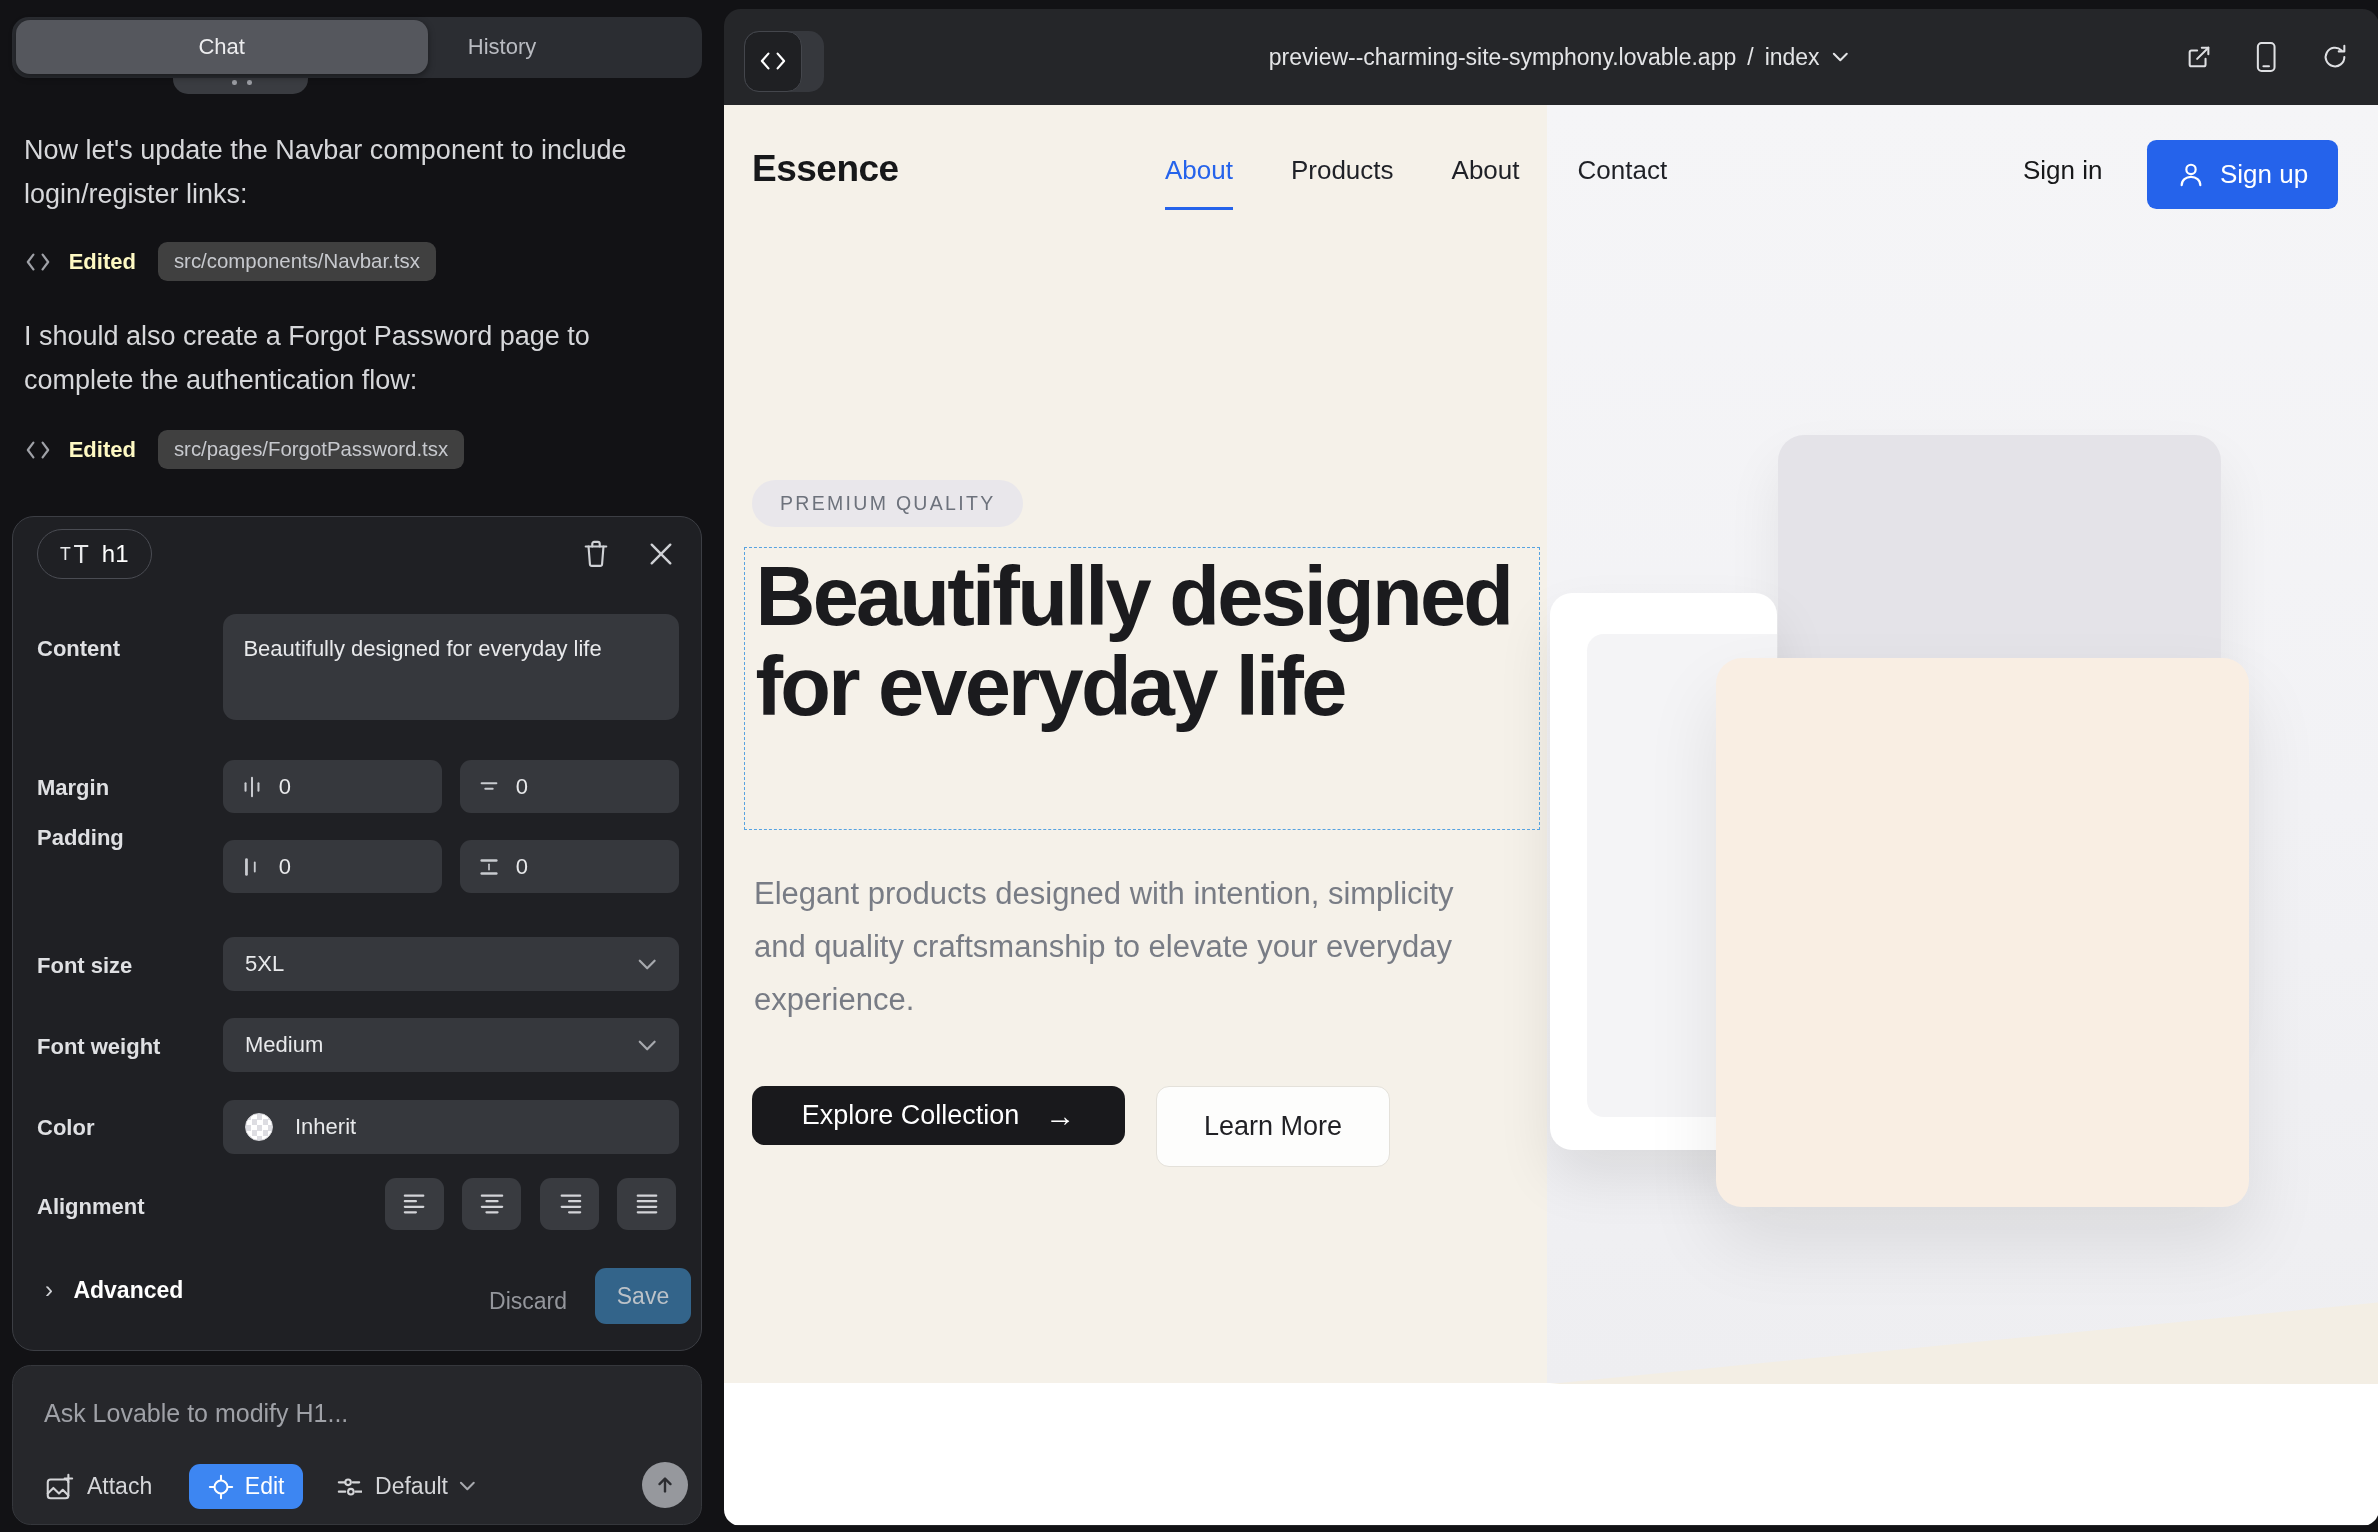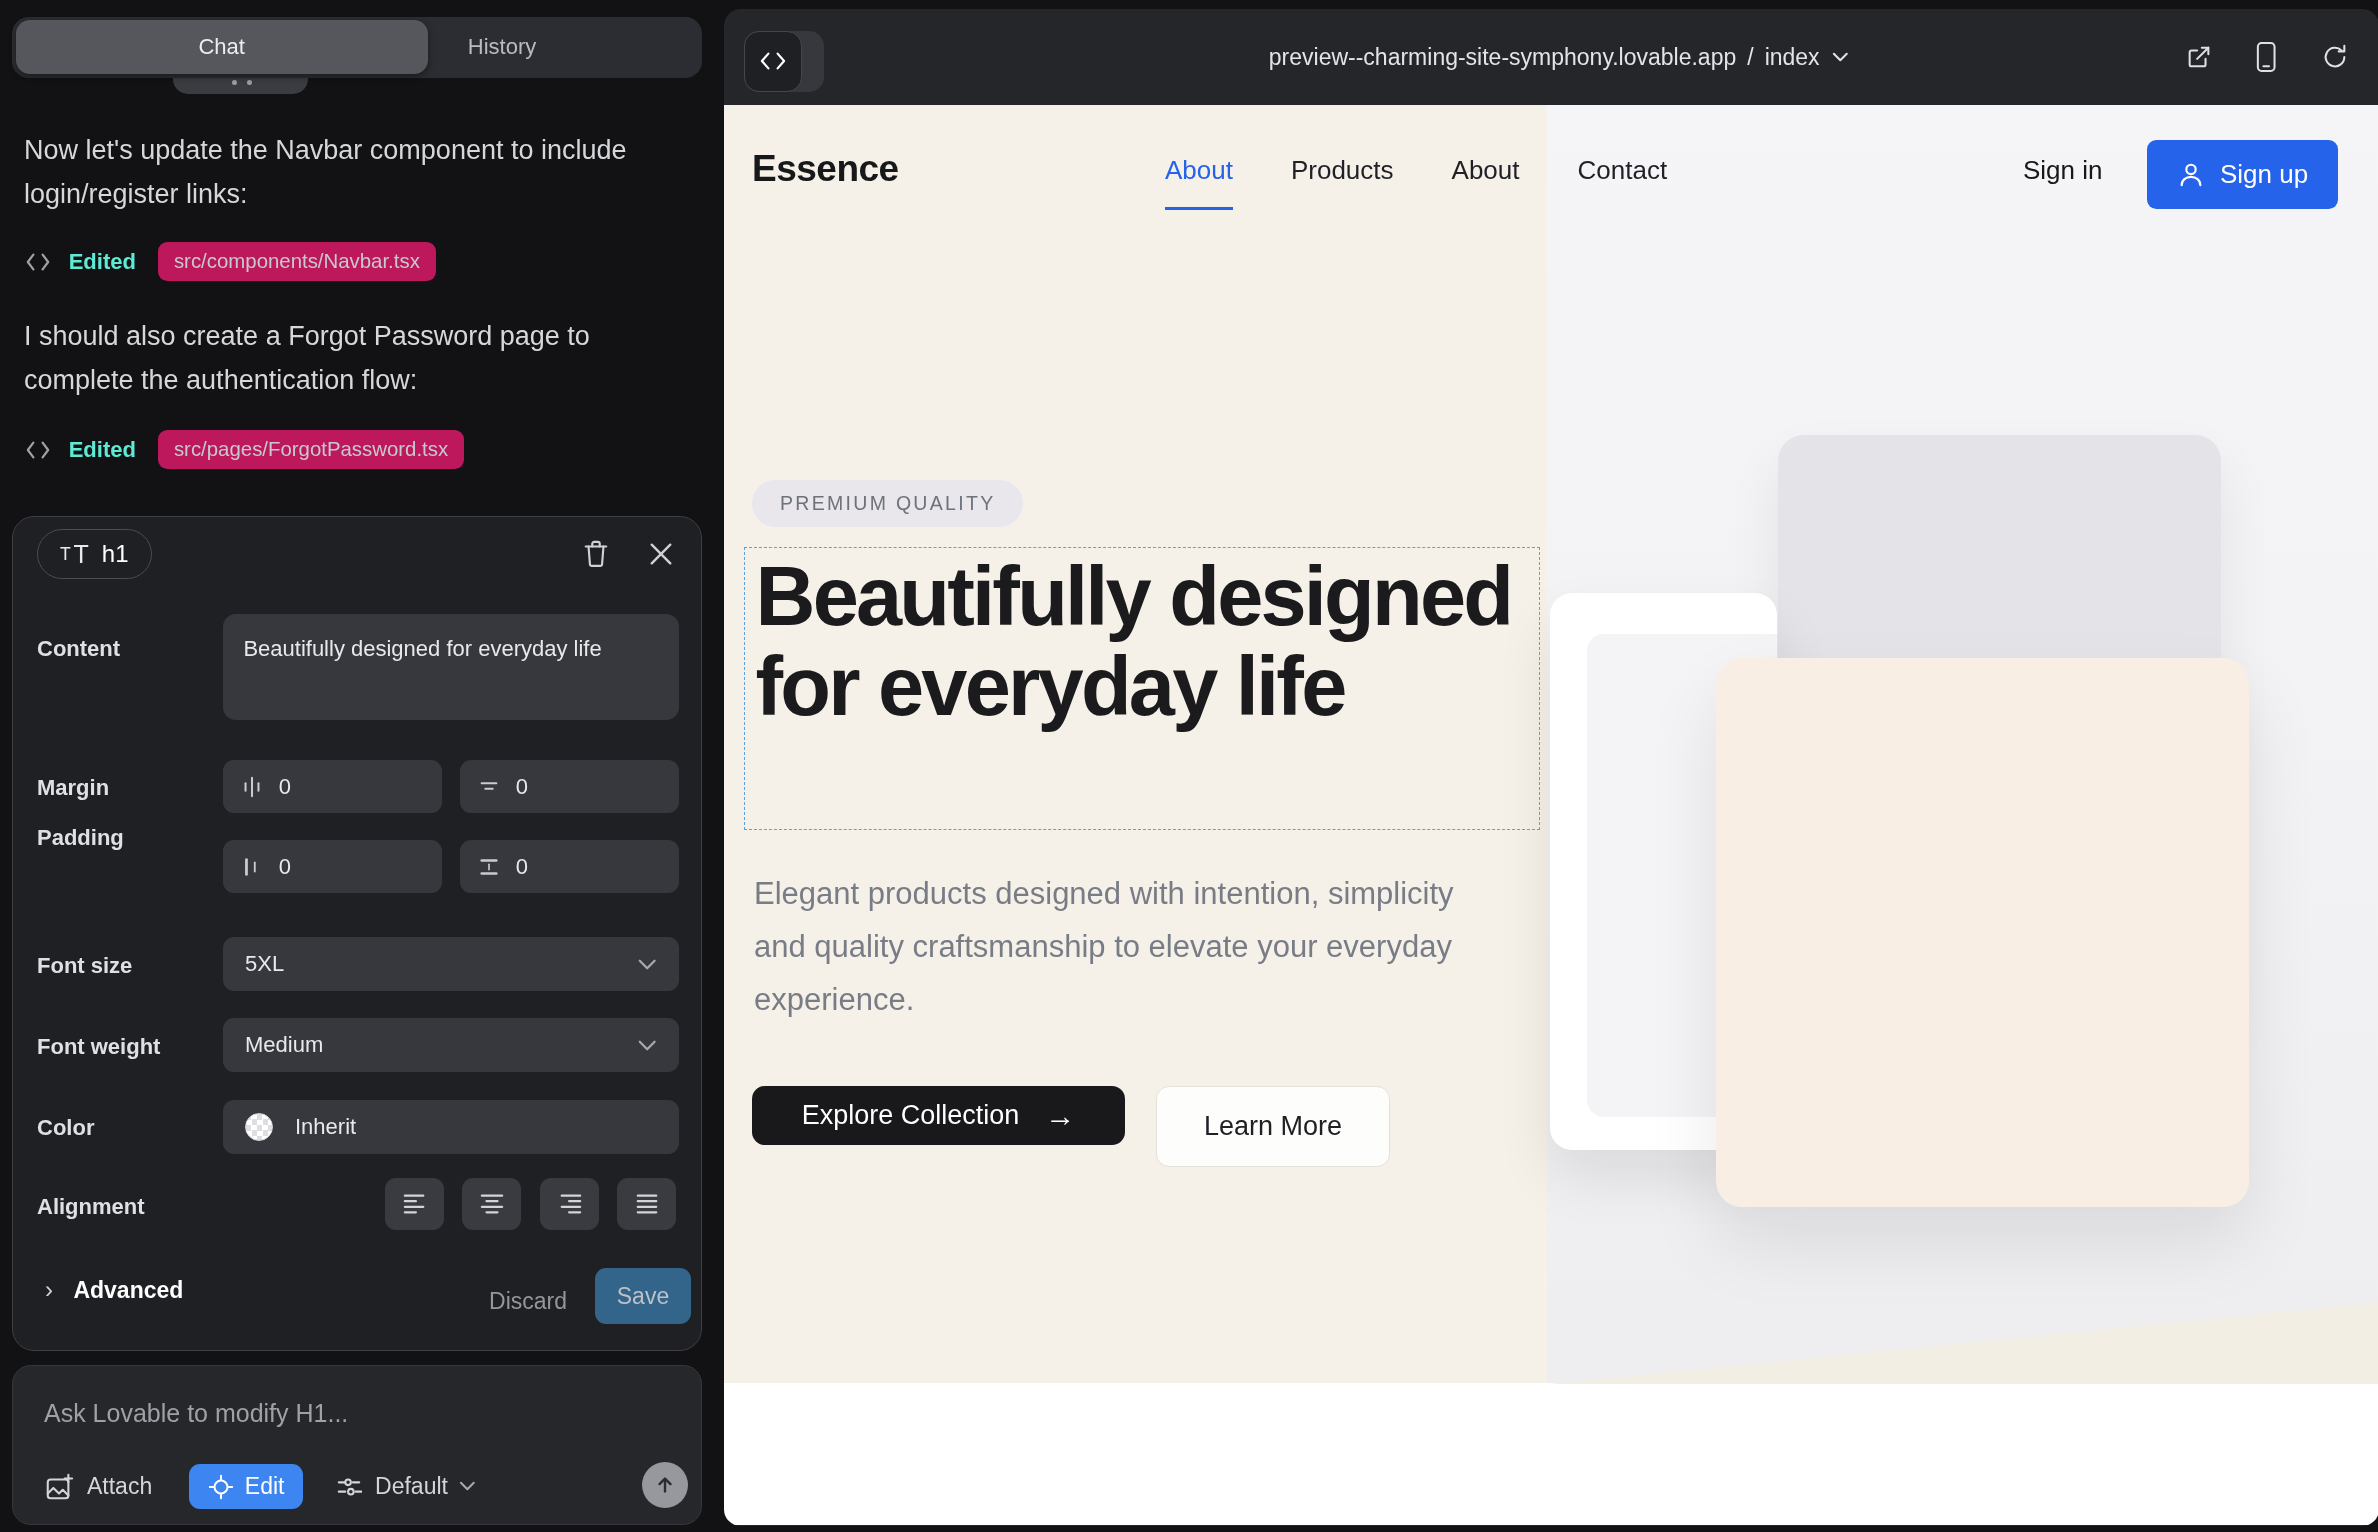--- a/index.html
+++ b/index.html
@@ -17,22 +17,22 @@
   #pill-fragment { left:173px; top:56px; width:135px; height:38px; background:#3a3c41; border-radius:0 0 15px 15px; z-index:1; }
   #pill-fragment .dots { position:absolute; left:59px; top:24px; width:4.6px; height:4.6px; border-radius:50%; background:#9b9da3; box-shadow:15px 0 0 #9b9da3; }
 
   .chat-msg { left:24px; width:655px; color:#d6d7da; font-size:27px; line-height:44px; }
   #msg1 { top:128px; }
   #msg2 { top:314px; }
   .edit-row { left:24px; height:41px; display:flex; align-items:center; }
   #editrow1 { top:241px; }
   #editrow2 { top:429px; }
   .code-glyph { color:#9fa1a7; margin-right:16.7px; }
-  .edited-label { color:#5eead4; font-size:22px; font-weight:700; margin-right:22px; }
-  .file-chip { background:#be185d; color:#c7c9ce; font-size:20.4px; border-radius:9.3px; padding:8.3px 16px; }
+  .edited-label { color:#fef9c3; font-size:22px; font-weight:700; margin-right:22px; }
+  .file-chip { background:#404040; color:#c7c9ce; font-size:20.4px; border-radius:9.3px; padding:8.3px 16px; }
 
   
   #editor { left:12px; top:516px; width:690px; height:835px; background:#1f2024; border:1.9px solid #3c3e44; border-radius:22px; z-index:3; }
   #el-chip { left:24px; top:12px; height:50px; border:1.9px solid #4a4c53; border-radius:927px; display:flex; align-items:center; padding:0 22px; color:#fff; }
   #el-chip .tt-small { font-size:17.6px; color:#e8e9eb; margin-right:2.8px; }
   #el-chip .tt-large { font-size:25px; color:#e8e9eb; margin-right:13px; }
   #el-chip .tag { font-size:24px; color:#fff; }
   #trash-btn { left:564px; top:18.6px; width:37px; height:37px; display:flex; align-items:center; justify-content:center; }
   #close-btn { left:629px; top:18.6px; width:37px; height:37px; display:flex; align-items:center; justify-content:center; }
 

